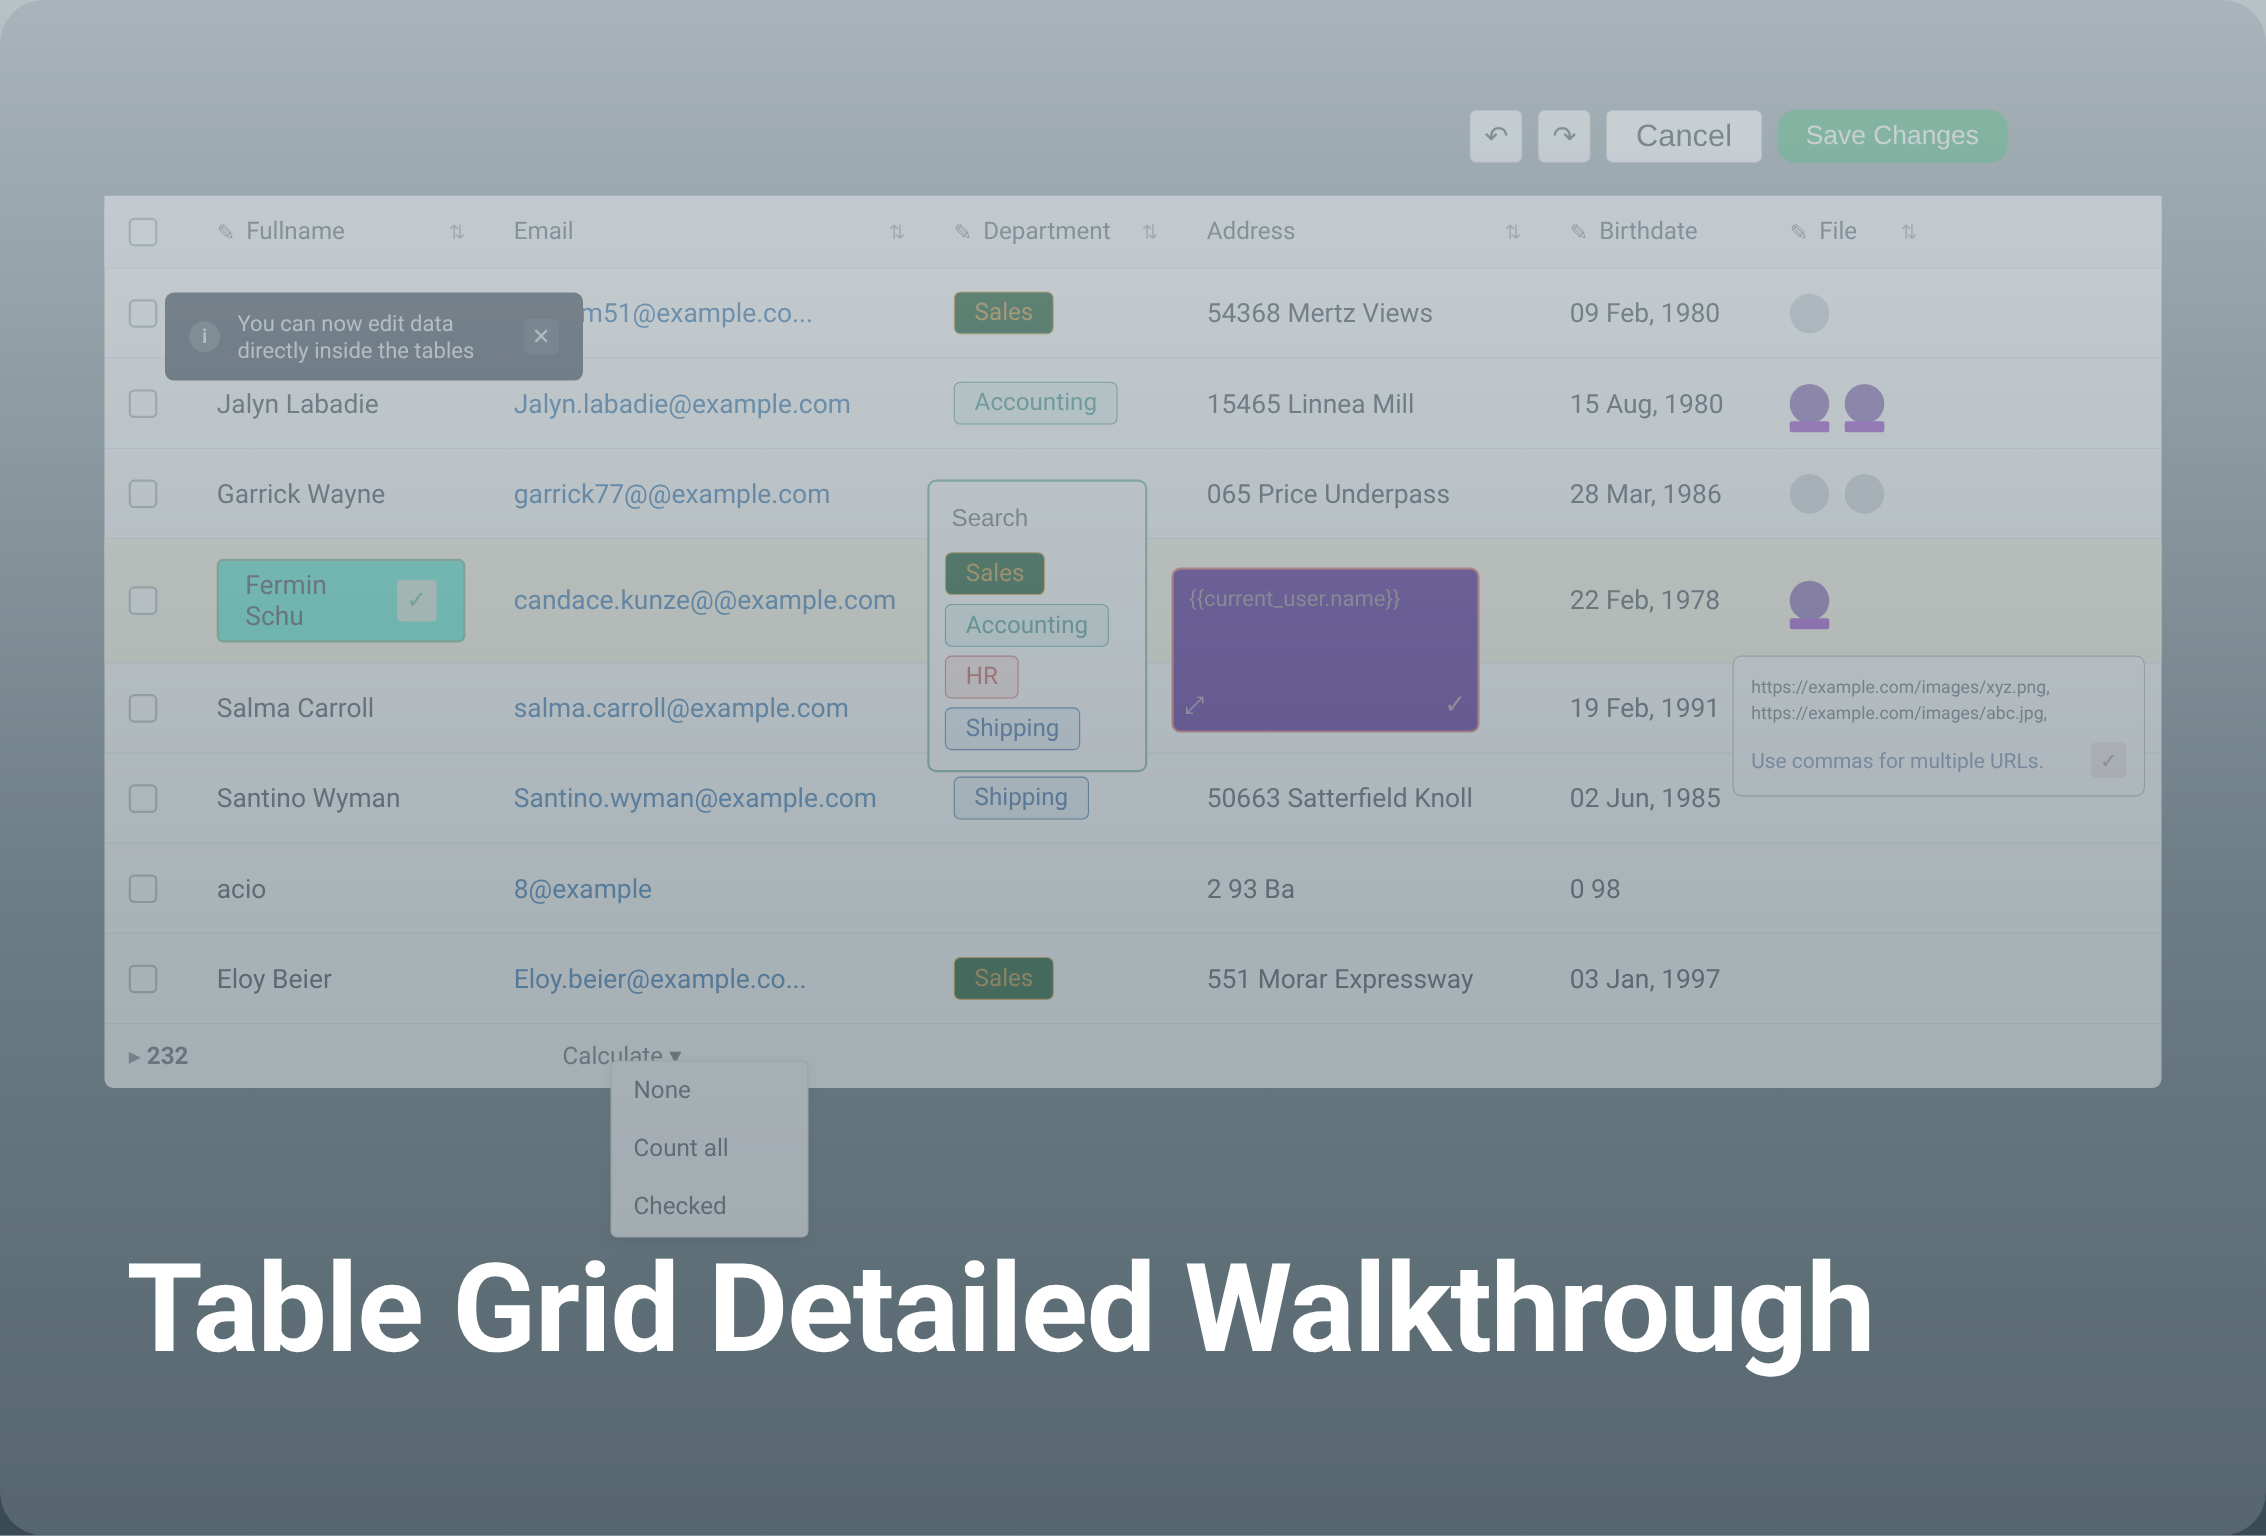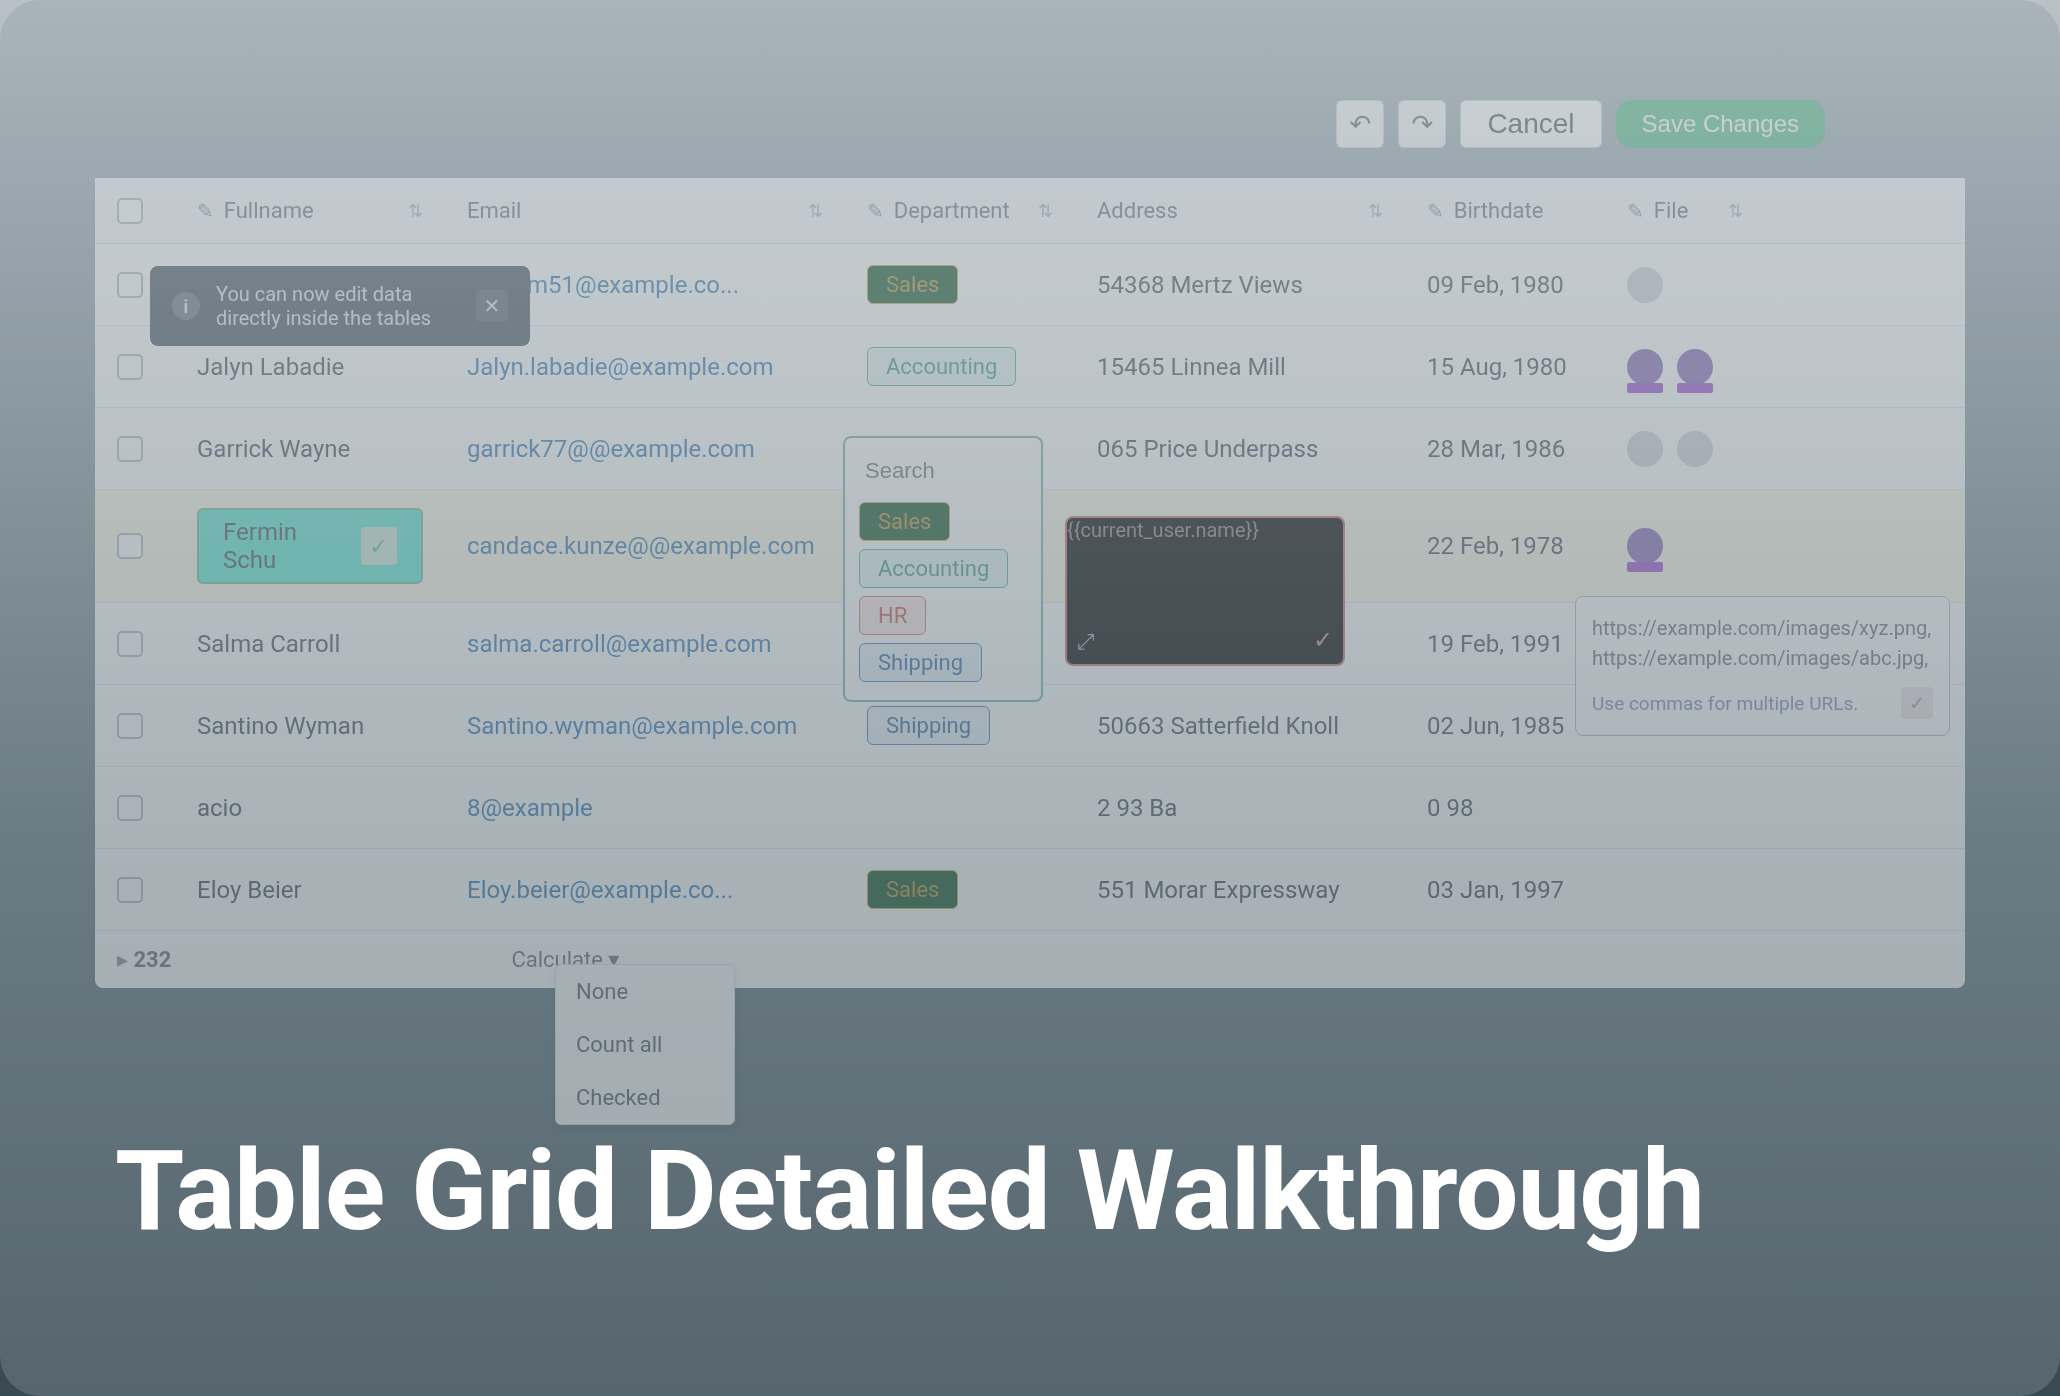--- a/index.html
+++ b/index.html
@@ -32,26 +32,26 @@
 .pill-hr{border-color:#d4706a;color:#c05a52;background:#fae8e7}
 .pill-ship{border-color:#4a7ab5;color:#3a6aa5;background:#e8f0f8}
 .name-edit{display:flex;align-items:center;border:2px solid #7fb89a;border-radius:6px;padding:8px 24px;background:#5eead4;gap:10px}
 .name-edit .chk{width:38px;height:38px;background:#d0ead8;border-radius:4px;display:flex;align-items:center;justify-content:center;color:#5cbf8a;font-size:22px}
 .tooltip{position:absolute;top:88px;left:55px;background:#4a5560;color:#e0e5e8;padding:16px 22px;border-radius:8px;font-size:20px;display:flex;align-items:center;gap:16px;z-index:10;max-width:380px}
 .tooltip .info{width:28px;height:28px;border-radius:50%;background:#6a757d;display:flex;align-items:center;justify-content:center;font-size:18px;font-weight:bold;flex-shrink:0}
 .tooltip .close{width:32px;height:32px;background:#5a6570;border-radius:5px;display:flex;align-items:center;justify-content:center;font-size:20px;flex-shrink:0}
 .dept-dropdown{position:absolute;top:258px;left:748px;background:#fff;border:2px solid #7ab5aa;border-radius:8px;width:200px;z-index:8;padding:10px}
 .dept-dropdown input{width:100%;border:none;padding:10px;font-size:22px;color:#8a959d;outline:none}
 .dept-dropdown .opt{margin:8px 4px}
-.addr-popup{position:absolute;top:338px;left:970px;width:280px;height:150px;border:2px solid #d4706a;border-radius:8px;background:#000000;z-index:8}
+.addr-popup{position:absolute;top:338px;left:970px;width:280px;height:150px;border:2px solid #d4706a;border-radius:8px;background:#4c1d95;padding:14px;z-index:8}
 .addr-popup .txt{color:#8a8590;font-size:20px}
 .addr-popup .expand{position:absolute;bottom:10px;left:10px;color:#b0a5b5;font-size:22px}
 .addr-popup .chk{position:absolute;bottom:10px;right:10px;color:#c08aa0;font-size:24px}
 .file-popup{position:absolute;top:418px;left:1480px;width:375px;border:1px solid #b0bac0;border-radius:8px;background:#fff;padding:16px;z-index:8}
-.file-popup .urls{color:#6a757d;font-size:20px;line-height:1.5}
+.file-popup .urls{color:#6a757d;font-size:16px;line-height:1.5}
 .file-popup .hint{color:#7a8fb5;font-size:19px;margin-top:14px;display:flex;align-items:center;justify-content:space-between}
 .file-popup .chk{width:32px;height:32px;background:#f0e5ea;border-radius:4px;display:flex;align-items:center;justify-content:center;color:#c08aa0}
 .avatar{width:36px;height:36px;border-radius:50%;background:#d0d5d9;display:inline-block;margin-right:4px}
 .file-badge{width:36px;height:36px;border-radius:50%;background:#8a6ab5;display:inline-block;margin-right:4px;position:relative}
 .file-badge::after{content:'';position:absolute;bottom:-8px;left:0;width:36px;height:10px;background:#a050d0;border-radius:2px}
 .footer-row{display:flex;padding:16px 22px;font-size:22px;color:#6a757d;gap:340px}
 .calc-menu{position:absolute;top:786px;left:460px;background:#fff;border:1px solid #e0e5e8;border-radius:6px;width:180px;z-index:8;box-shadow:0 4px 12px rgba(0,0,0,0.1)}
 .calc-menu div{padding:14px 20px;font-size:22px;color:#5a6570}
 .hero{position:absolute;bottom:140px;left:115px;z-index:5;color:#fff;font-size:112px;font-weight:700;line-height:1.15;letter-spacing:-1px}
 .row-edit{background:#fdf8e8}

